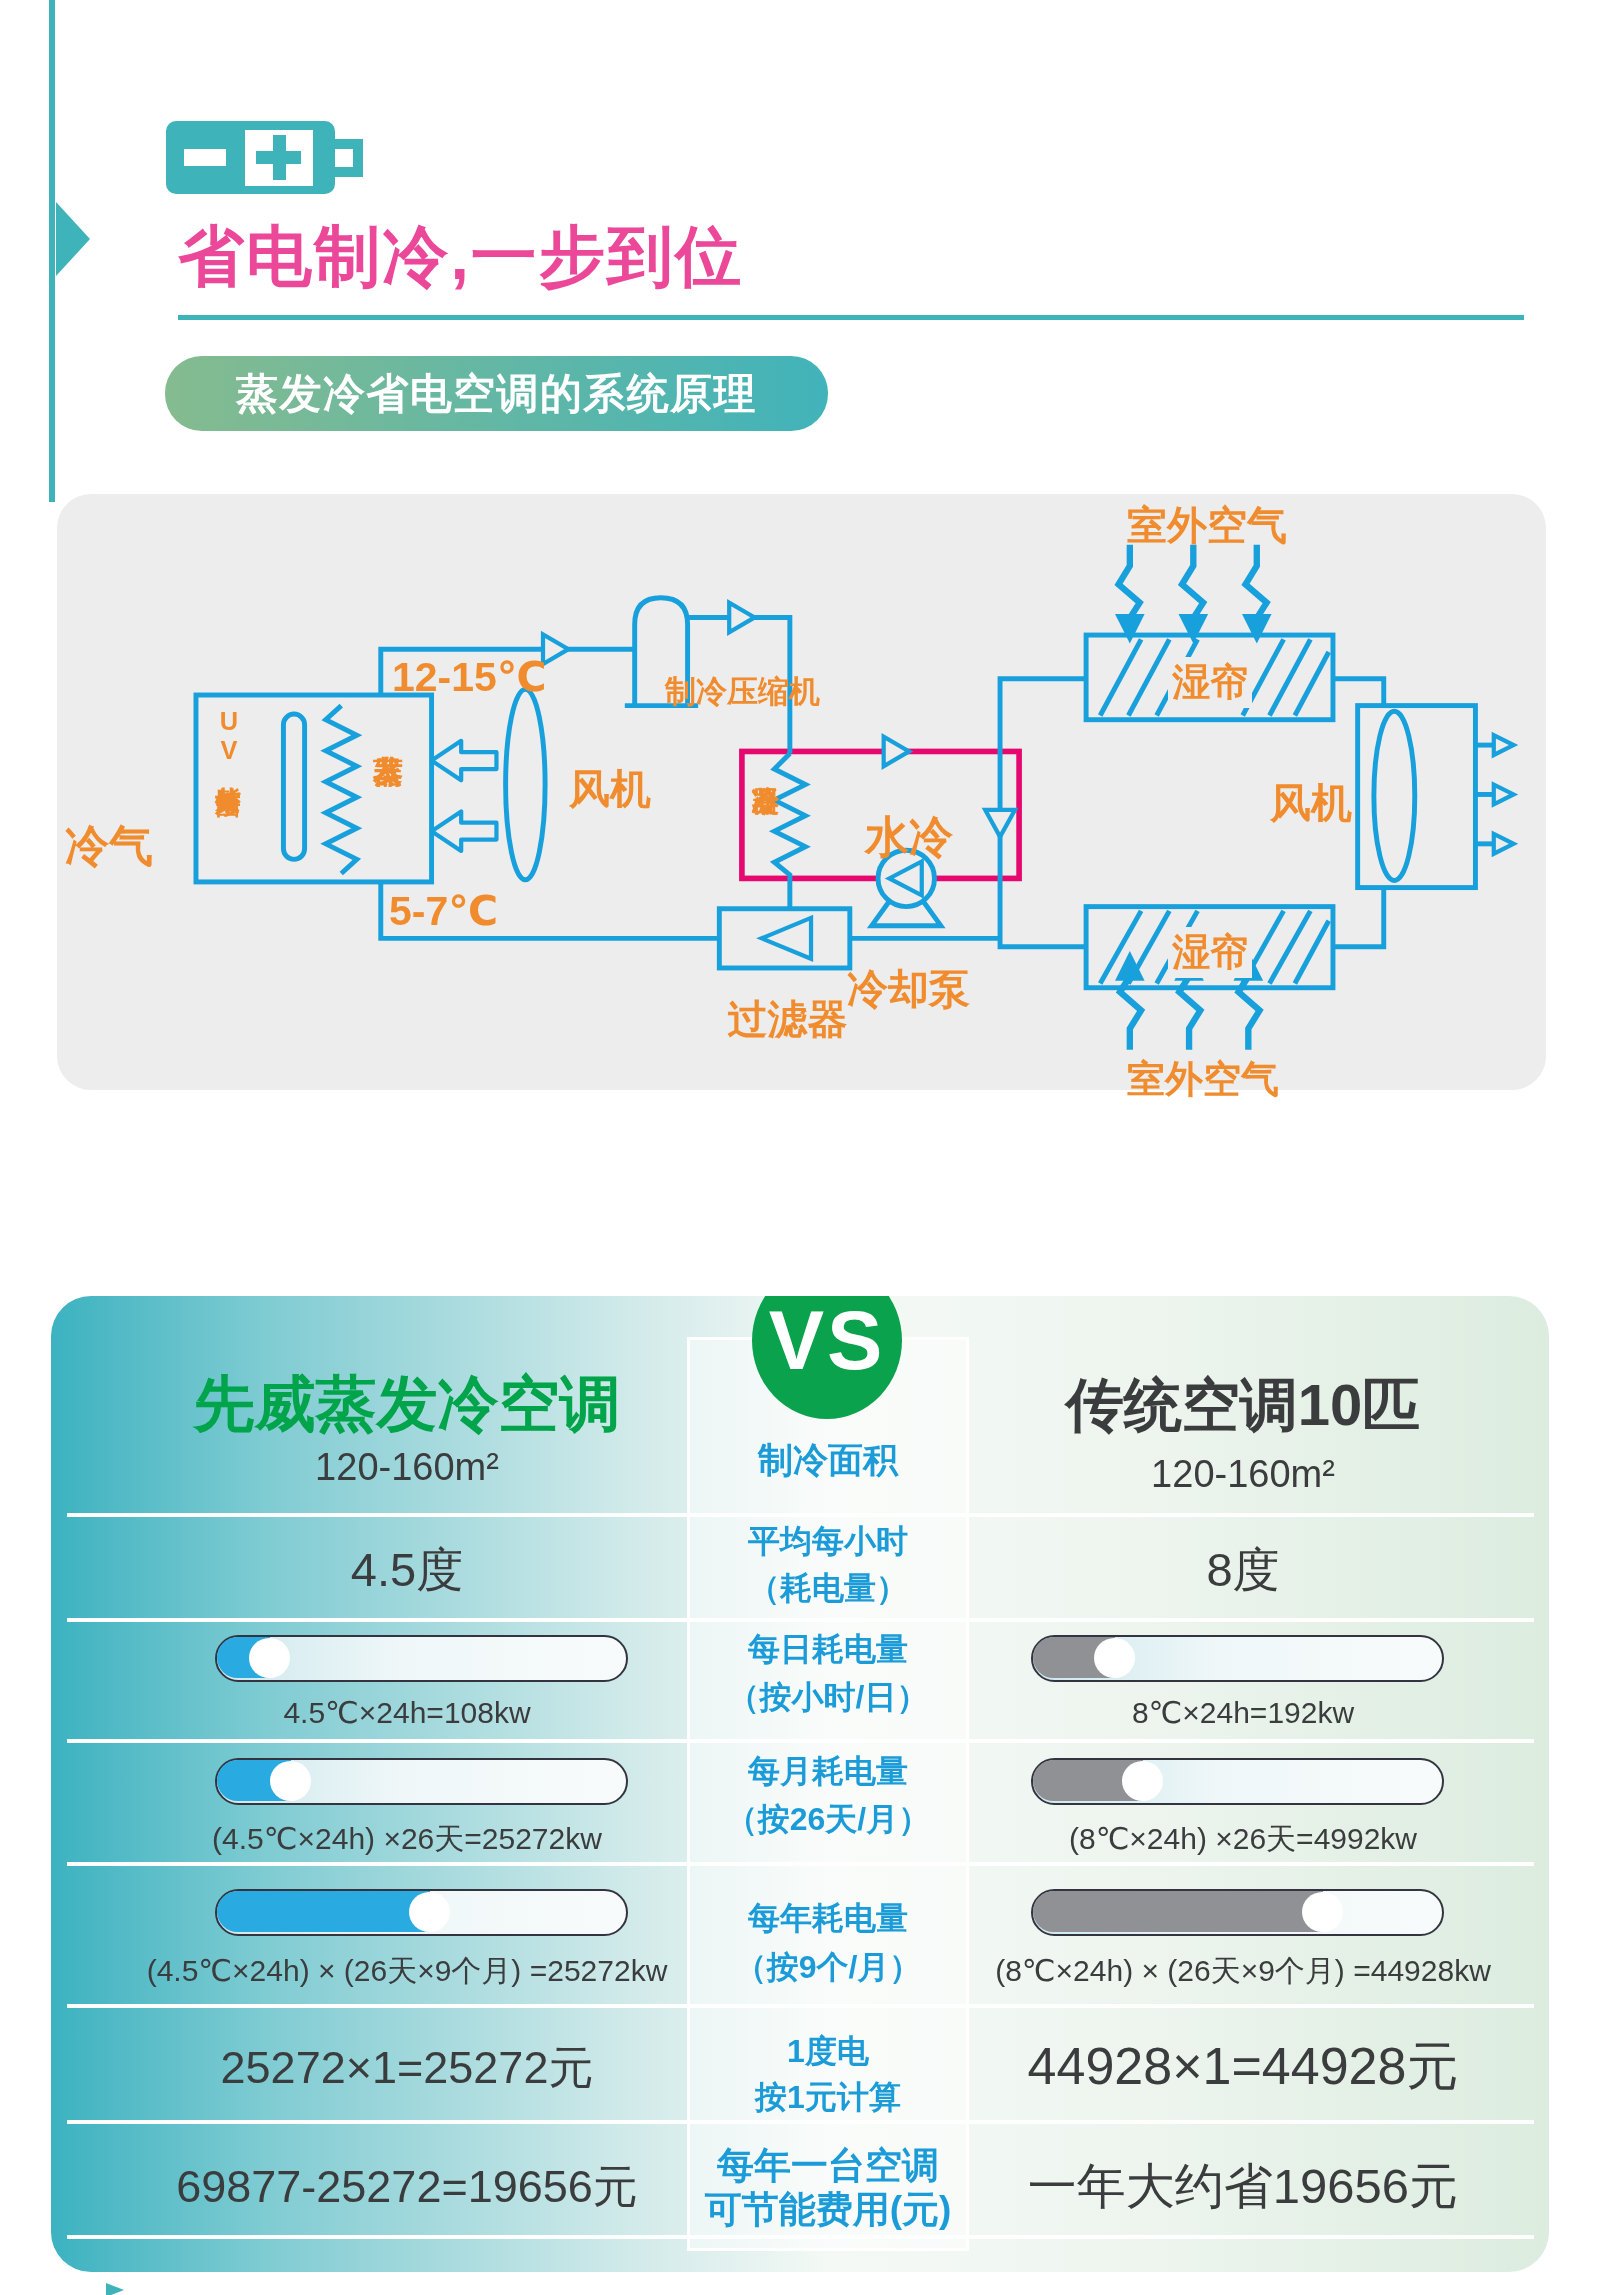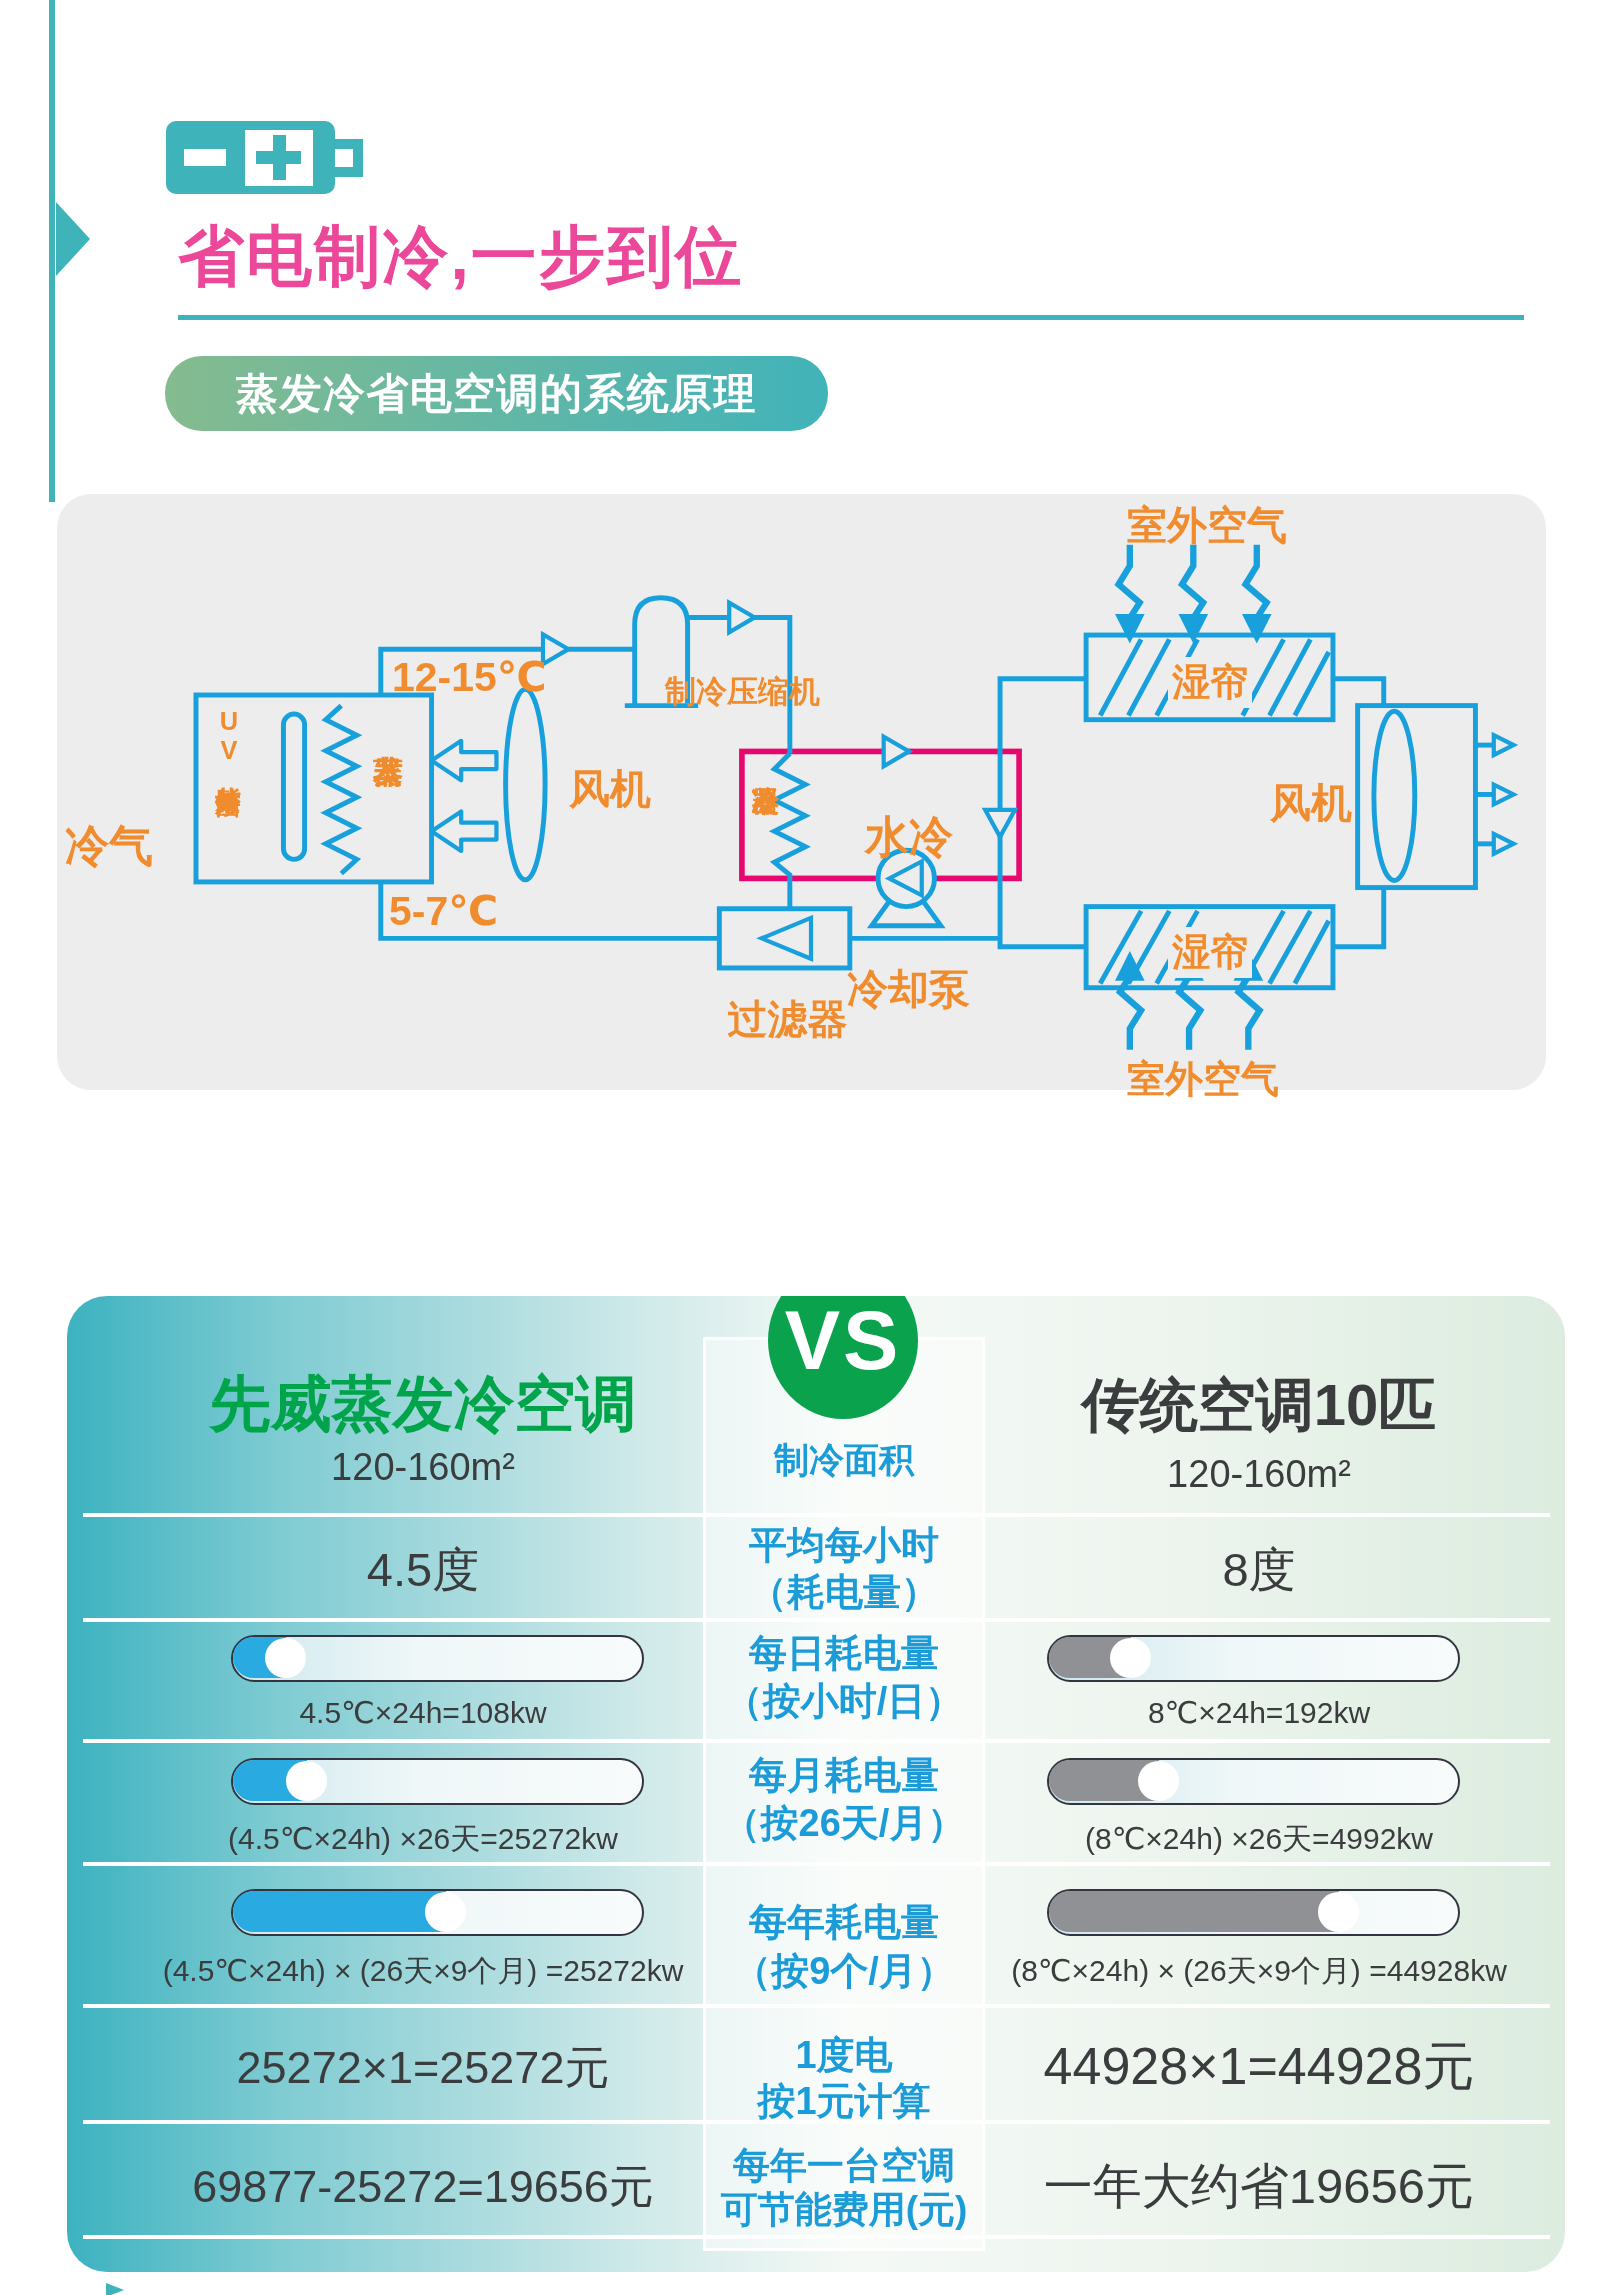--- a/index.html
+++ b/index.html
@@ -30,35 +30,35 @@
   .dlabel{position:absolute;color:#f08c2e;font-weight:bold;white-space:nowrap;}
   .dlabel.vert{writing-mode:vertical-rl;text-orientation:upright;letter-spacing:1.4px;}
   .curtain-label{background:#ededee;padding:0 4.2px;}
   
   .savings{left:127px;top:1098px;}
   .sav-line{display:flex;align-items:baseline;white-space:nowrap;height:79px;}
   .sav-dark{font-size:47px;font-weight:bold;color:#56575a;letter-spacing:2.8px;}
   .sav-big{font-size:72px;font-weight:bold;color:#00a44a;margin:0 10px;letter-spacing:1.4px;}
   
   .cmp{left:51px;top:1296px;width:1498px;height:976px;border-radius:40px;overflow:hidden;
-       background:linear-gradient(90deg,#3cb2c0 0%,#7ecbd2 14%,#cfe9e9 38%,#f4f9f5 52%,#eef5ef 72%,#dcecdf 100%);margin-left:16px;}
+       background:linear-gradient(90deg,#3cb2c0 0%,#7ecbd2 14%,#cfe9e9 38%,#f4f9f5 52%,#eef5ef 72%,#dcecdf 100%);}
   .strip{position:absolute;left:636px;top:41px;width:282px;height:914px;box-sizing:border-box;
          background:rgba(255,255,255,.48);border:3.5px solid #ffffff;}
   .divider{position:absolute;left:15.5px;width:1467px;height:4.2px;background:#fff;z-index:2;}
   .vs-circle{position:absolute;left:701px;top:-34px;width:150px;height:157px;border-radius:50%;
              background:#0aa24c;display:flex;align-items:center;justify-content:center;z-index:3;}
   .vs-circle span{color:#fff;font-size:83px;font-weight:bold;letter-spacing:2.8px;}
   .cmp .txt{position:absolute;text-align:center;white-space:nowrap;z-index:3;}
   .col-l{left:63px;width:586px;}
   .col-r{left:910px;width:564px;}
   .col-c{left:636px;width:282px;}
   .green-h{font-size:61px;font-weight:bold;color:#00a44a;}
   .dark-h{font-size:58px;font-weight:bold;color:#3b3c3e;}
   .area{font-size:38px;color:#3b3c3e;}
-  .clab{font-size:38px;font-weight:bold;color:#1b9cd8;}
+  .clab{font-size:32px;font-weight:bold;color:#1b9cd8;}
   .clab-s{font-size:35px;font-weight:bold;color:#1b9cd8;}
   .val{font-size:47px;color:#3b3c3e;}
   .val-sm{font-size:45px;color:#3b3c3e;}
   .val-lg{font-size:52px;color:#3b3c3e;}
   .formula{font-size:30px;color:#3b3c3e;}
   .bar{position:absolute;width:413px;height:47px;box-sizing:border-box;border:2.8px solid #33343f;
        border-radius:28px;background:linear-gradient(90deg,#cde8ee 0%,#eff7f8 45%,#f8fbfb 100%);z-index:3;}
   .bar-fill{position:absolute;left:0;top:0;height:41px;border-radius:20.5px 0 0 20.5px;}
   .bar-knob{position:absolute;top:0.7px;width:41px;height:40px;border-radius:50%;background:#fff;}
   .stub{left:106px;top:2283px;width:0;height:0;border-left:18.3px solid #3eb3b9;

